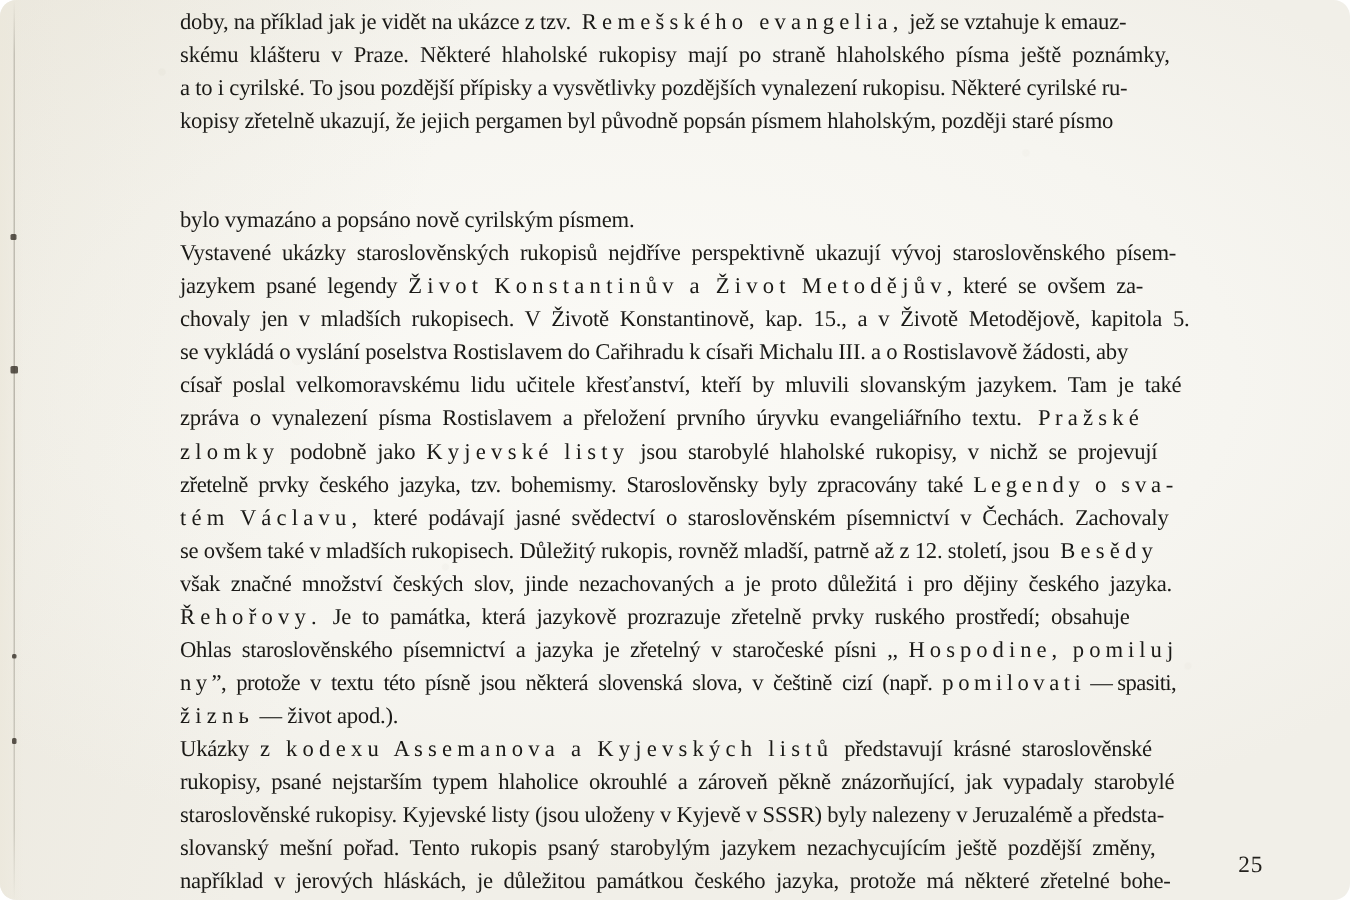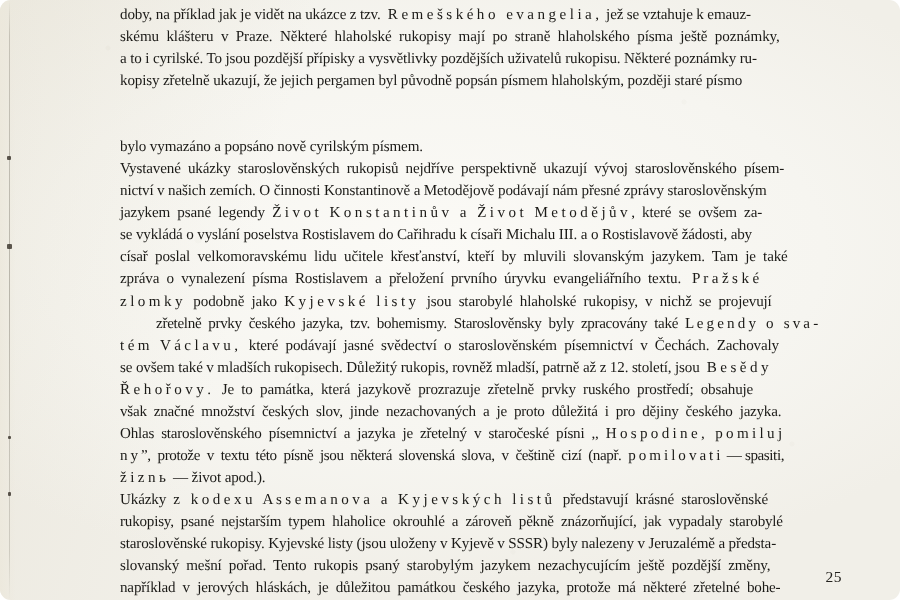--- a/index.html
+++ b/index.html
@@ -120,38 +120,38 @@
     <span class="speck" style="left:7px;  top:244px; width:5px; height:5px;"></span>
     <span class="speck" style="left:8px;  top:436px; width:3px; height:3px;"></span>
     <span class="speck" style="left:8px;  top:492px; width:3px; height:4px;"></span>
   </div>
 
   <div class="textblock ink">
 
     <div>
       <div class="line tight" style="letter-spacing: -0.15px;">doby, na příklad jak je vidět na ukázce z tzv.  R e m e š s k é h o   e v a n g e l i a ,  jež se vztahuje k emauz-</div>
       <div class="line" style="letter-spacing: -0.081px;">skému  klášteru  v  Praze.  Některé  hlaholské  rukopisy  mají  po  straně  hlaholského  písma  ještě  poznámky,</div>
-      <div class="line tight" style="letter-spacing: -0.15px;">a to i cyrilské. To jsou pozdější přípisky a vysvětlivky pozdějších uživatelů rukopisu. Některé poznámky ru-</div>
+      <div class="line tight" style="letter-spacing: -0.15px;">a to i cyrilské. To jsou pozdější přípisky a vysvětlivky pozdějších vynalezení rukopisu. Některé cyrilské ru-</div>
       <div class="line tight" style="letter-spacing: -0.15px;">kopisy zřetelně ukazují, že jejich pergamen byl původně popsán písmem hlaholským, později staré písmo</div>
       <div class="line tight" style="letter-spacing: -0.15px; margin-top: 44px;">bylo vymazáno a popsáno nově cyrilským písmem.</div>
     </div>
 
     <div>
       <div class="line tight" style="letter-spacing: -0.15px;">Vystavené  ukázky  staroslověnských  rukopisů  nejdříve  perspektivně  ukazují  vývoj  staroslověnského  písem-</div>
-      <div class="line tight" style="letter-spacing: -0.15px;">nictví v našich zemích. O činnosti Konstantinově a Metodějově podávají nám přesné zprávy staroslověnským</div>
       <div class="line tight" style="letter-spacing: -0.15px;">jazykem  psané  legendy  Ž i v o t   K o n s t a n t i n ů v   a   Ž i v o t   M e t o d ě j ů v ,  které  se  ovšem  za-</div>
+      <div class="line tight" style="letter-spacing: -0.15px;">chovaly  jen  v  mladších  rukopisech.  V  Životě  Konstantinově,  kap.  15.,  a  v  Životě  Metodějově,  kapitola  5.</div>
       <div class="line tight" style="letter-spacing: -0.15px;">se vykládá o vyslání poselstva Rostislavem do Cařihradu k císaři Michalu III. a o Rostislavově žádosti, aby</div>
       <div class="line tight" style="letter-spacing: -0.15px;">císař  poslal  velkomoravskému  lidu  učitele  křesťanství,  kteří  by  mluvili  slovanským  jazykem.  Tam  je  také</div>
       <div class="line tight" style="letter-spacing: -0.15px;">zpráva  o  vynalezení  písma  Rostislavem  a  přeložení  prvního  úryvku  evangeliářního  textu.   P r a ž s k é</div>
       <div class="line tight" style="letter-spacing: -0.15px;">z l o m k y   podobně  jako  K y j e v s k é   l i s t y   jsou  starobylé  hlaholské  rukopisy,  v  nichž  se  projevují</div>
-      <div class="line tight" style="letter-spacing: -0.318px; text-align: center;">zřetelně  prvky  českého  jazyka,  tzv.  bohemismy.  Staroslověnsky  byly  zpracovány  také  L e g e n d y   o   s v a -</div>
+      <div class="line tight" style="letter-spacing: -0.318px;">zřetelně  prvky  českého  jazyka,  tzv.  bohemismy.  Staroslověnsky  byly  zpracovány  také  L e g e n d y   o   s v a -</div>
       <div class="line tight" style="letter-spacing: -0.15px;">t é m   V á c l a v u ,   které  podávají  jasné  svědectví  o  staroslověnském  písemnictví  v  Čechách.  Zachovaly</div>
       <div class="line tight" style="letter-spacing: -0.15px;">se ovšem také v mladších rukopisech. Důležitý rukopis, rovněž mladší, patrně až z 12. století, jsou  B e s ě d y</div>
+      <div class="line tight" style="letter-spacing: -0.235px;">však  značné  množství  českých  slov,  jinde  nezachovaných  a  je  proto  důležitá  i  pro  dějiny  českého  jazyka.</div>
       <div class="line tight" style="letter-spacing: -0.15px;">Ř e h o ř o v y .   Je  to  památka,  která  jazykově  prozrazuje  zřetelně  prvky  ruského  prostředí;  obsahuje</div>
-      <div class="line tight" style="letter-spacing: -0.235px;">však  značné  množství  českých  slov,  jinde  nezachovaných  a  je  proto  důležitá  i  pro  dějiny  českého  jazyka.</div>
       <div class="line tight" style="letter-spacing: -0.223px;">Ohlas  staroslověnského  písemnictví  a  jazyka  je  zřetelný  v  staročeské  písni  ,,  H o s p o d i n e ,   p o m i l u j</div>
       <div class="line tight" style="letter-spacing: -0.396px;">n y ”,  protože  v  textu  této  písně  jsou  některá  slovenská  slova,  v  češtině  cizí  (např.  p o m i l o v a t i  — spasiti,</div>
       <div class="line tight" style="letter-spacing: -0.15px;">ž i z n ь  — život apod.).</div>
     </div>
 
     <div>
       <div class="line tight" style="letter-spacing: -0.15px;">Ukázky  z   k o d e x u   A s s e m a n o v a   a   K y j e v s k ý c h   l i s t ů   představují  krásné  staroslověnské</div>
       <div class="line tight" style="letter-spacing: -0.211px;">rukopisy,  psané  nejstarším  typem  hlaholice  okrouhlé  a  zároveň  pěkně  znázorňující,  jak  vypadaly  starobylé</div>
       <div class="line tight" style="letter-spacing: -0.15px;">staroslověnské rukopisy. Kyjevské listy (jsou uloženy v Kyjevě v SSSR) byly nalezeny v Jeruzalémě a předsta-</div>
       <div class="line tight" style="letter-spacing: -0.15px;">slovanský  mešní  pořad.  Tento  rukopis  psaný  starobylým  jazykem  nezachycujícím  ještě  pozdější  změny,</div>

